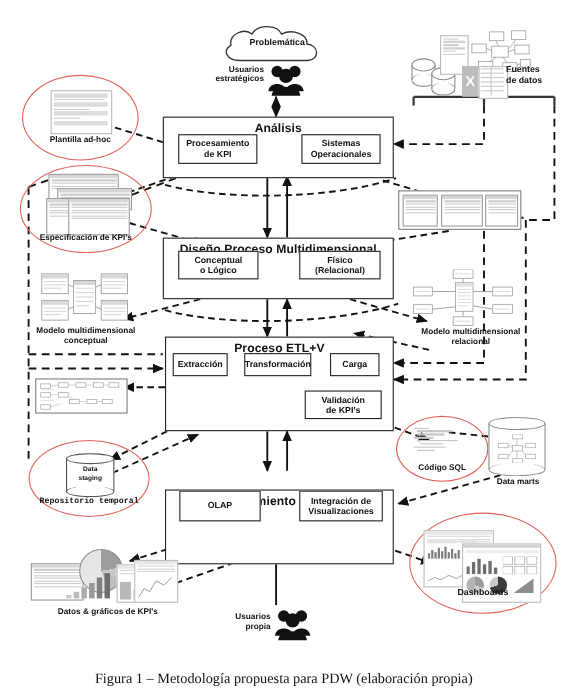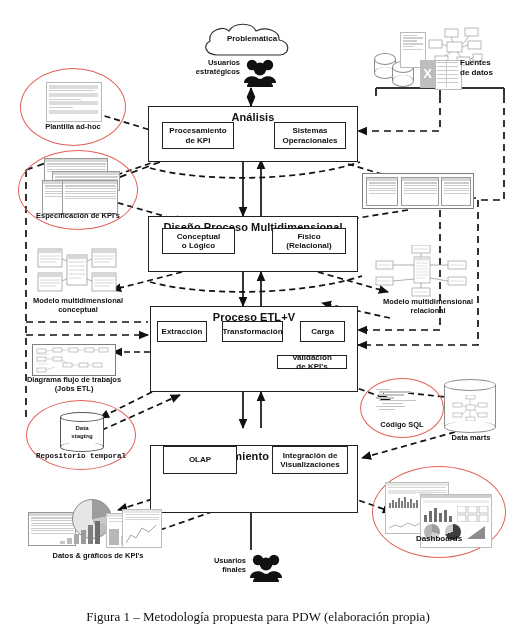--- a/index.html
+++ b/index.html
@@ -321,21 +321,21 @@
   </div>
   <div class="sub" style="left:157px;top:321px;width:50px;height:21px">
     <span>Extracción</span>
   </div>
   <div class="sub" style="left:222px;top:321px;width:61px;height:21px">
     <span>Transformación</span>
   </div>
   <div class="sub" style="left:300px;top:321px;width:45px;height:21px">
     <span>Carga</span>
   </div>
-  <div class="sub" style="left:277px;top:355px;width:70px;height:14px">
+  <div class="sub" style="left:277px;top:355px;width:70px;height:26px">
     <span>
       <span>Validación</span><br>
       <span>de KPI's</span>
     </span>
   </div>
 
   <div class="proc" style="left:150px;top:445px;width:208px;height:68px">
     <div class="ptitle">Procesamiento Analítico</div>
   </div>
   <div class="sub" style="left:272px;top:446px;width:76px;height:28px">
@@ -464,24 +464,20 @@
         <line x1="39" y1="20" x2="46" y2="20"></line>
           <line x1="55" y1="20" x2="60" y2="20"></line>
         <line x1="13" y1="25" x2="22" y2="22"></line>
       </g>
       <g stroke="#c9c9c9" stroke-width=".5">
         <line x1="4" y1="9.5" x2="16" y2="9.5"></line>
           <line x1="4" y1="19" x2="16" y2="19"></line>
       </g>
     </svg>
   </div>
-  <div class="cap" style="left:6px;top:375px;width:136px;">
-    <span>Diagrama flujo de trabajos</span><br>
-    <span>(Jobs ETL)</span>
-  </div>
 
   <div class="ellipse" style="left:26px;top:400px;width:110px;height:70px"></div>
   <div class="cyl" style="left:60px;top:412px;width:44px;height:40px">
     <div class="body"></div>
       <div class="bot"></div>
       <div class="top"></div>
     <div class="lbl">
       <span>Data</span><br>
       <span>staging</span>
     </div>
@@ -686,21 +682,21 @@
     <div style="position:absolute;left:24px;top:29px;width:16px;height:16px;border-radius:50%;
          background:conic-gradient(#3c3c3c 0 70%, #cacaca 0 100%);"></div>
     <svg style="position:absolute;left:46px;top:30px;width:20px;height:15px">
       <polygon points="0,14 18,1 18,14" fill="#8d8d8d"></polygon>
     </svg>
   </div>
   <div class="cap" style="left:388px;top:534px;width:102px;font-size:8px;">Dashboards</div>
 
   <div class="cap" style="left:186px;top:556px;width:60px;text-align:right;font-size:7.5px;">
     <span>Usuarios</span><br>
-    <span>finales</span>
+    <span>propia</span>
   </div>
   <svg class="people" style="left:249px;top:551px;width:34px;height:32px" viewBox="0 0 34 32">
     <circle cx="9" cy="9" r="5.2" fill="#111"></circle>
       <circle cx="25" cy="9" r="5.2" fill="#111"></circle>
     <path d="M1,27 C1,18 17,18 17,27 Z" fill="#111"></path>
       <path d="M17,27 C17,18 33,18 33,27 Z" fill="#111"></path>
     <circle cx="17" cy="13" r="6.4" fill="#111"></circle>
     <path d="M4,31 C4,20 30,20 30,31 Z" fill="#111"></path>
   </svg>
 

